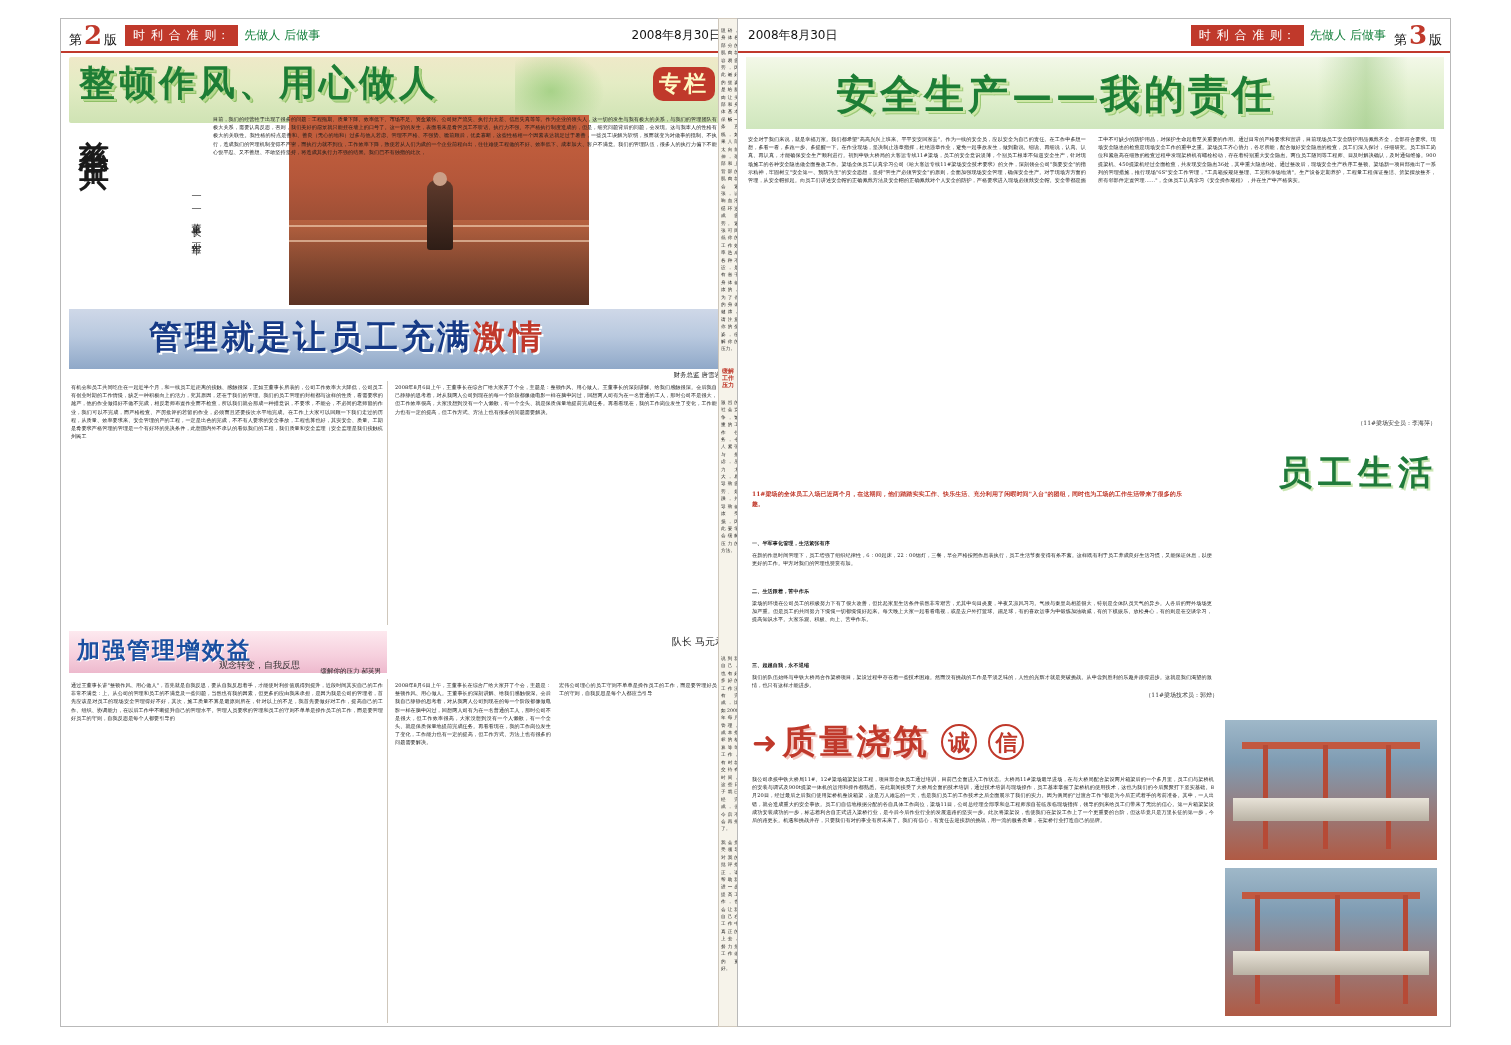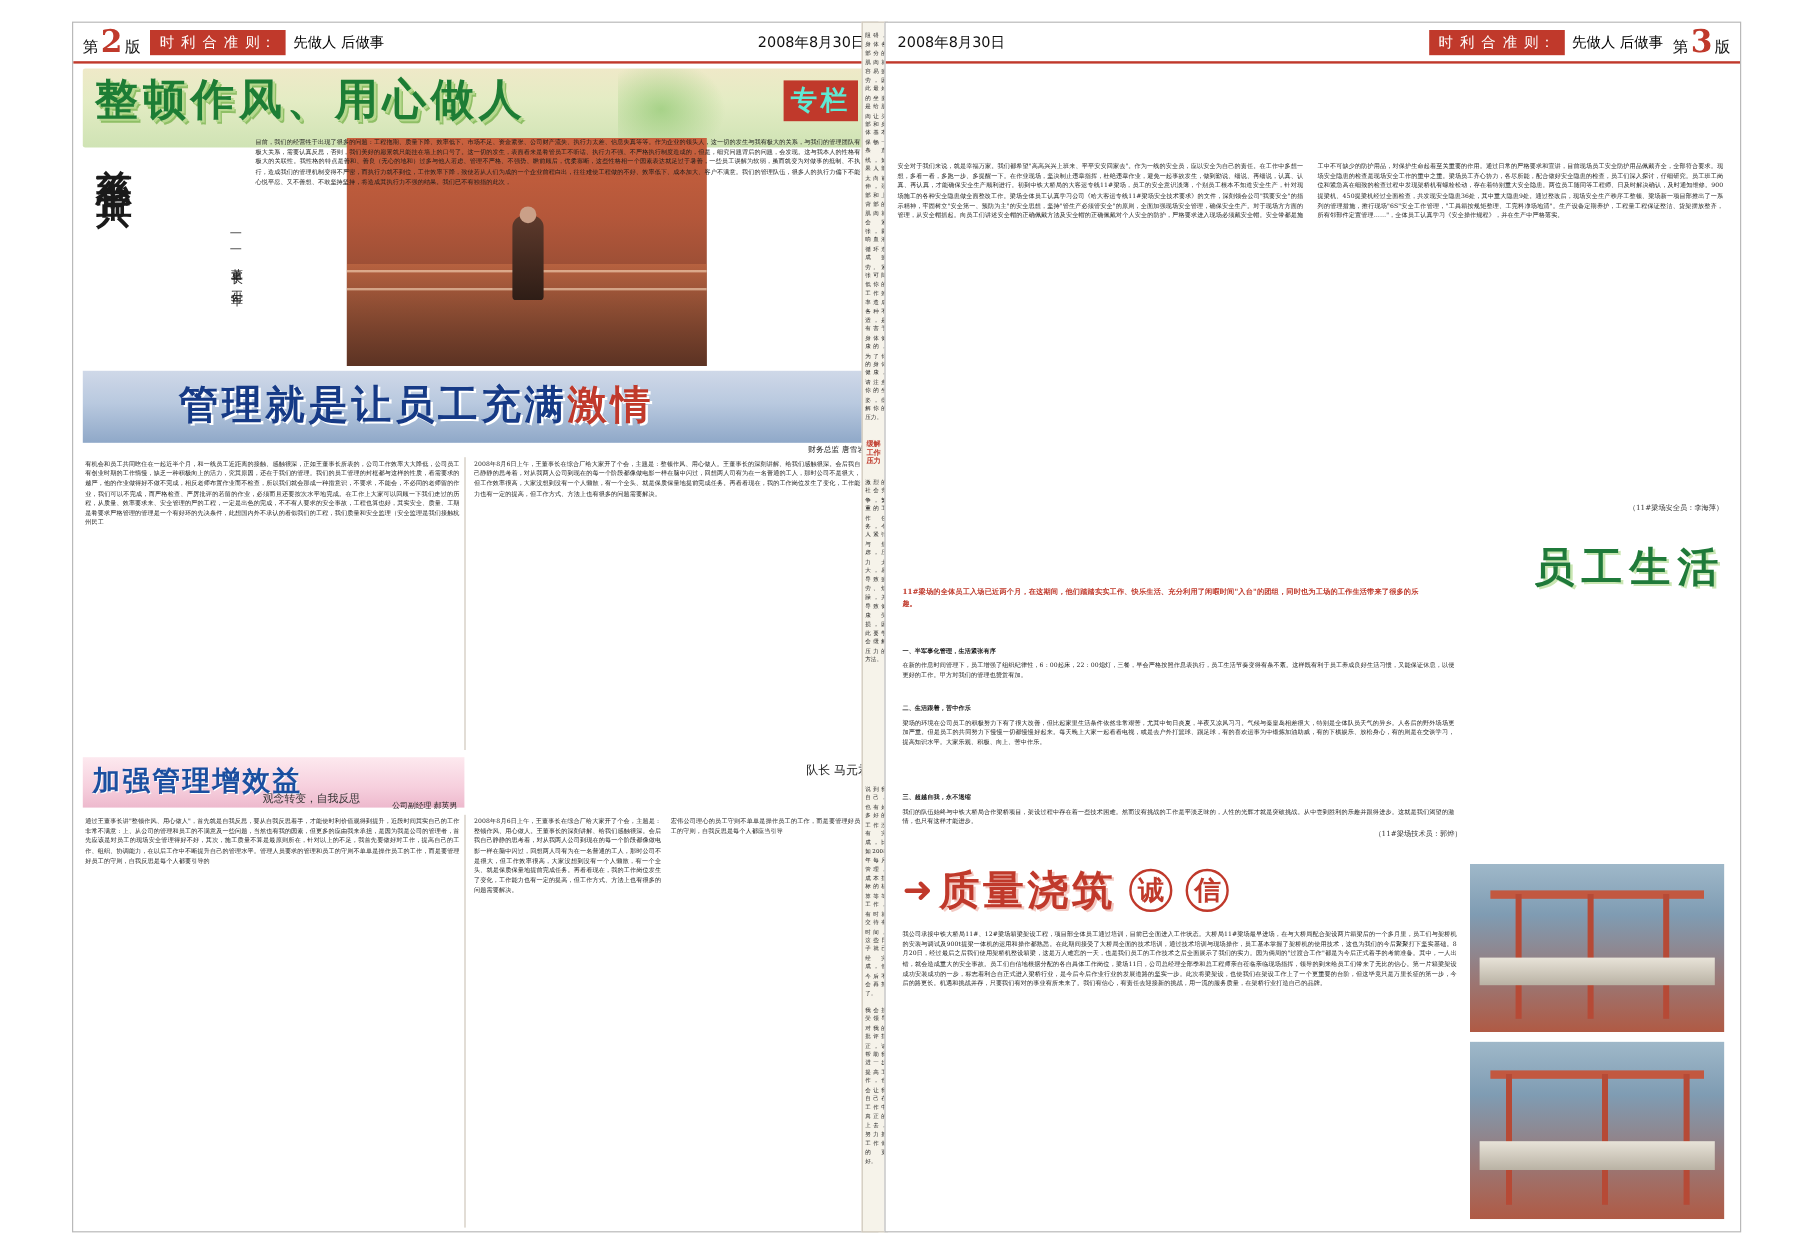--- a/index.html
+++ b/index.html
@@ -38,21 +38,21 @@
   .pagenum .big {
     font-size:26px; font-weight:bold; color:#c0392b;
     font-family:"DejaVu Serif", serif; line-height:1;
   }
   .motto {
     display:flex; align-items:center; gap:6px; font-size:12px;
   }
   .motto .redbox {
     background:#c0392b; color:#fff; padding:2px 8px; font-size:12px; letter-spacing:1px;
   }
-  .motto .mtxt { color:#000000; font-size:12px; }
+  .motto .mtxt { color:#15803d; font-size:12px; }
   .issuedate { font-size:12px; color:#111; padding:0 10px; }
   .spacer { flex:1; }
 
   
   .col-text {
     font-family:"DejaVu Serif", serif;
     font-size:5.1px; line-height:8.2px;
     color:#1a1a1a; text-align:justify;
     letter-spacing:0.1px;
     word-break:break-all;
@@ -70,23 +70,24 @@
   #banner1 .hdr {
     position:absolute; left:10px; top:2px;
     font-family:"DejaVu Serif", serif; font-weight:bold;
     font-size:36px; letter-spacing:4px;
     color:#1d7d35;
     text-shadow:2px 2px 0 #b7d98f, 3px 3px 0 #8fbf66;
     white-space:nowrap;
   }
   #banner1 .tag {
     position:absolute; right:10px; top:10px;
-    background:#c0392b; color:#5eead4; font-size:22px; font-weight:bold;
+    background:#c0392b; color:#fef9c3; font-size:22px; font-weight:bold;
     padding:2px 6px; letter-spacing:3px;
     font-family:"DejaVu Serif", serif;
+    border-radius:10px;
   }
   #banner1 .leaf {
     position:absolute; right:120px; top:-8px; width:90px; height:70px;
     background:radial-gradient(ellipse at 40% 60%, rgba(120,190,90,.55), rgba(120,190,90,0) 70%);
   }
 
   #photo1 {
     position:absolute; left:228px; top:96px; width:300px; height:190px;
     background:
       linear-gradient(180deg,#c9613e 0%, #b4573a 35%, #8e4a33 70%, #6d3a28 100%);
@@ -296,21 +297,21 @@
     </div>
     <div class="signature" style="position:absolute; left:470px; top:352px; width:190px;">财务总监  唐雪岩</div>
     <div class="col-text" style="position:absolute; left:10px; top:364px; width:312px; height:240px;">有机会和员工共同吃住在一起近半个月，和一线员工近距离的接触、感触很深，正如王董事长所表的，公司工作效率大大降低，公司员工有创业时期的工作惰慢，缺乏一种积极向上的活力，究其原因，还在于我们的管理。我们的员工管理的封框都与这样的性质，看需要求的越严，他的作业做得好不做不完成，相反老师布置作业而不检查，所以我们就会那成一种措意识，不要求，不能会，不必同的老师留的作业，我们可以不完成，而严格检查、严厉批评的若留的作业，必须而且还要按次水平地完成。在工作上大家可以回顾一下我们走过的历程，从质量、效率要求来、安全管理的严的工程，一定是出色的完成，不不有人要求的安全事故，工程也算也好，其实安全、质量、工期是肴要求严格管理的管理是一个有好环的先决条件，此想国内外不承认的看似我们的工程，我们质量和安全监理（安全监理是我们接触杭州民工</div>
     <div class="rule-v" style="left:326px; top:362px; height:244px;"></div>
     <div class="col-text" style="position:absolute; left:334px; top:364px; width:322px; height:240px;">2008年8月6日上午，王董事长在综合厂给大家开了个会，主题是：整顿作风、用心做人。王董事长的深刻讲解、给我们感触很深。会后我自己静静的思考着，对从我两人公司到现在的每一个阶段都像做电影一样在脑中闪过，回想两人司有为在一名普通的工人，那时公司不是很大，但工作效率很高，大家没想到没有一个人懒散，有一个全头、就是保质保量地提前完成任务。再看看现在，我的工作岗位发生了变化，工作能力也有一定的提高，但工作方式、方法上也有很多的问题需要解决。</div>
 
     <div id="banner3">
       <div class="hdr">加强管理增效益</div>
       <div class="sub">观念转变，自我反思</div>
     </div>
-    <div class="signature" style="position:absolute; left:160px; top:648px; width:160px;">公司副经理  郝英男</div>
+    <div class="signature" style="position:absolute; left:160px; top:648px; width:160px;">缓解你的压力  郝英男</div>
     <div class="col-text" style="position:absolute; left:10px; top:662px; width:312px; height:340px;">通过王董事长讲"整顿作风、用心做人"，首先就是自我反思，要从自我反思着手，才能使时利价值观得到提升，近段时间其实自己的工作非常不满意：上、从公司的管理和员工的不满意及一些问题，当然也有我的因素，但更多的应由我来承担，是因为我是公司的管理者，首先应该是对员工的现场安全管理得好不好，其次，施工质量不算是最原则所在，针对以上的不足，我首先要做好对工作，提高自己的工作、组织、协调能力，在以后工作中不断提升自己的管理水平。管理人员要求的管理和员工的守则不单单是操作员工的工作，而是要管理好员工的守则，自我反思是每个人都要引导的</div>
 
     <div id="banner4">
       <div class="sub">队长  马元君</div>
     </div>
     <div class="rule-v" style="left:326px; top:660px; height:344px;"></div>
     <div class="col-text" style="position:absolute; left:334px; top:662px; width:156px; height:340px;">2008年8月6日上午，王董事长在综合厂给大家开了个会，主题是：整顿作风、用心做人。王董事长的深刻讲解、给我们感触很深。会后我自己静静的思考着，对从我两人公司到现在的每一个阶段都像做电影一样在脑中闪过，回想两人司有为在一名普通的工人，那时公司不是很大，但工作效率很高，大家没想到没有一个人懒散，有一个全头、就是保质保量地提前完成任务。再看看现在，我的工作岗位发生了变化，工作能力也有一定的提高，但工作方式、方法上也有很多的问题需要解决。</div>
     <div class="col-text" style="position:absolute; left:498px; top:662px; width:158px; height:340px;">宏伟公司理心的员工守则不单单是操作员工的工作，而是要管理好员工的守则，自我反思是每个人都应当引导</div>
   </div>
 
@@ -331,20 +332,24 @@
         <span class="redbox">时 利 合 准 则：</span>
         <span class="mtxt">先做人  后做事</span>
       </div>
       <div class="pagenum">
         <span>第</span>
         <span class="big">3</span>
         <span>版</span>
       </div>
     </div>
 
+    <div id="banner5">
+      <div class="bamboo"></div>
+      <div class="hdr">安全生产——我的责任</div>
+    </div>
 
     <div class="col-text" style="position:absolute; left:10px; top:116px; width:688px; height:290px; column-count:2; column-gap:12px;">安全对于我们来说，就是幸福万家。我们都希望"高高兴兴上班来、平平安安回家去"。作为一线的安全员，应以安全为自己的责任。在工作中多想一想，多看一看，多跑一步、多提醒一下。在作业现场，坚决制止违章指挥，杜绝违章作业，避免一起事故发生，做到勤说、细说、再细说，认真、认真、再认真，才能确保安全生产顺利进行。初到中铁大桥局的大客运专线11#梁场，员工的安全意识淡薄，个别员工根本不知道安全生产，针对现场施工的各种安全隐患做全面整改工作。梁场全体员工认真学习公司《哈大客运专线11#梁场安全技术要求》的文件，深刻领会公司"我要安全"的指示精神，牢固树立"安全第一、预防为主"的安全思想，坚持"管生产必须管安全"的原则，全面加强现场安全管理，确保安全生产。对于现场方方面的管理，从安全帽抓起。向员工们讲述安全帽的正确佩戴方法及安全帽的正确佩戴对个人安全的防护，严格要求进入现场必须戴安全帽。安全带都是施工中不可缺少的防护用品，对保护生命起着至关重要的作用。通过日常的严格要求和宣讲，目前现场员工安全防护用品佩戴齐全，全部符合要求。现场安全隐患的检查是现场安全工作的重中之重。梁场员工齐心协力，各尽所能，配合做好安全隐患的检查，员工们深入探讨，仔细研究。员工班工岗位和紧急高在细致的检查过程中发现架桥机有螺栓松动，存在着特别重大安全隐患。两位员工随同等工程师、日及时解决确认，及时通知维修。900提梁机、450提梁机经过全面检查，共发现安全隐患36处，其中重大隐患9处。通过整改后，现场安全生产秩序工整顿、梁场新一项目部推出了一系列的管理措施，推行现场"6S"安全工作管理，"工具箱按规矩整理、工完料净场地清"。生产设备定期养护，工程量工程保证整洁、货架摆放整齐，所有邻部件定置管理……"，全体员工认真学习《安全操作规程》，并在生产中严格落实。</div>
     <div class="caption" style="position:absolute; right:14px; top:400px; width:260px;">（11#梁场安全员：李海萍）</div>
 
     <div id="banner6">
       <div class="hdr">员工生活</div>
     </div>
 
     <div id="redlead">11#梁场的全体员工入场已近两个月，在这期间，他们踏踏实实工作、快乐生活、充分利用了闲暇时间"入台"的团组，同时也为工场的工作生活带来了很多的乐趣。</div>
 

